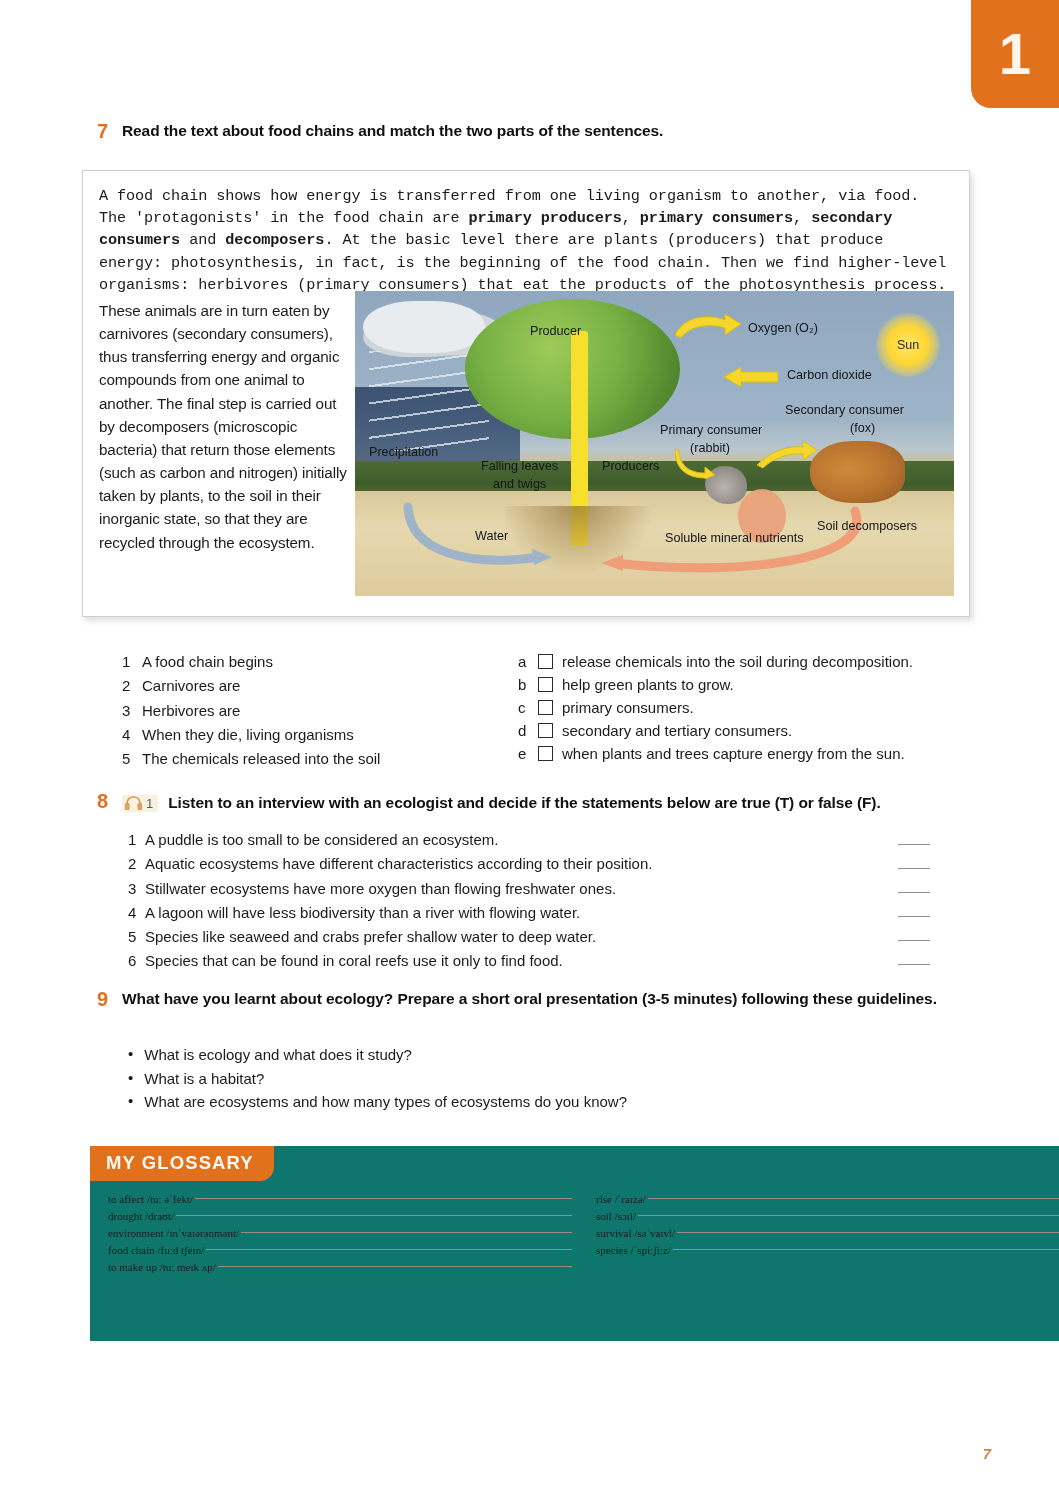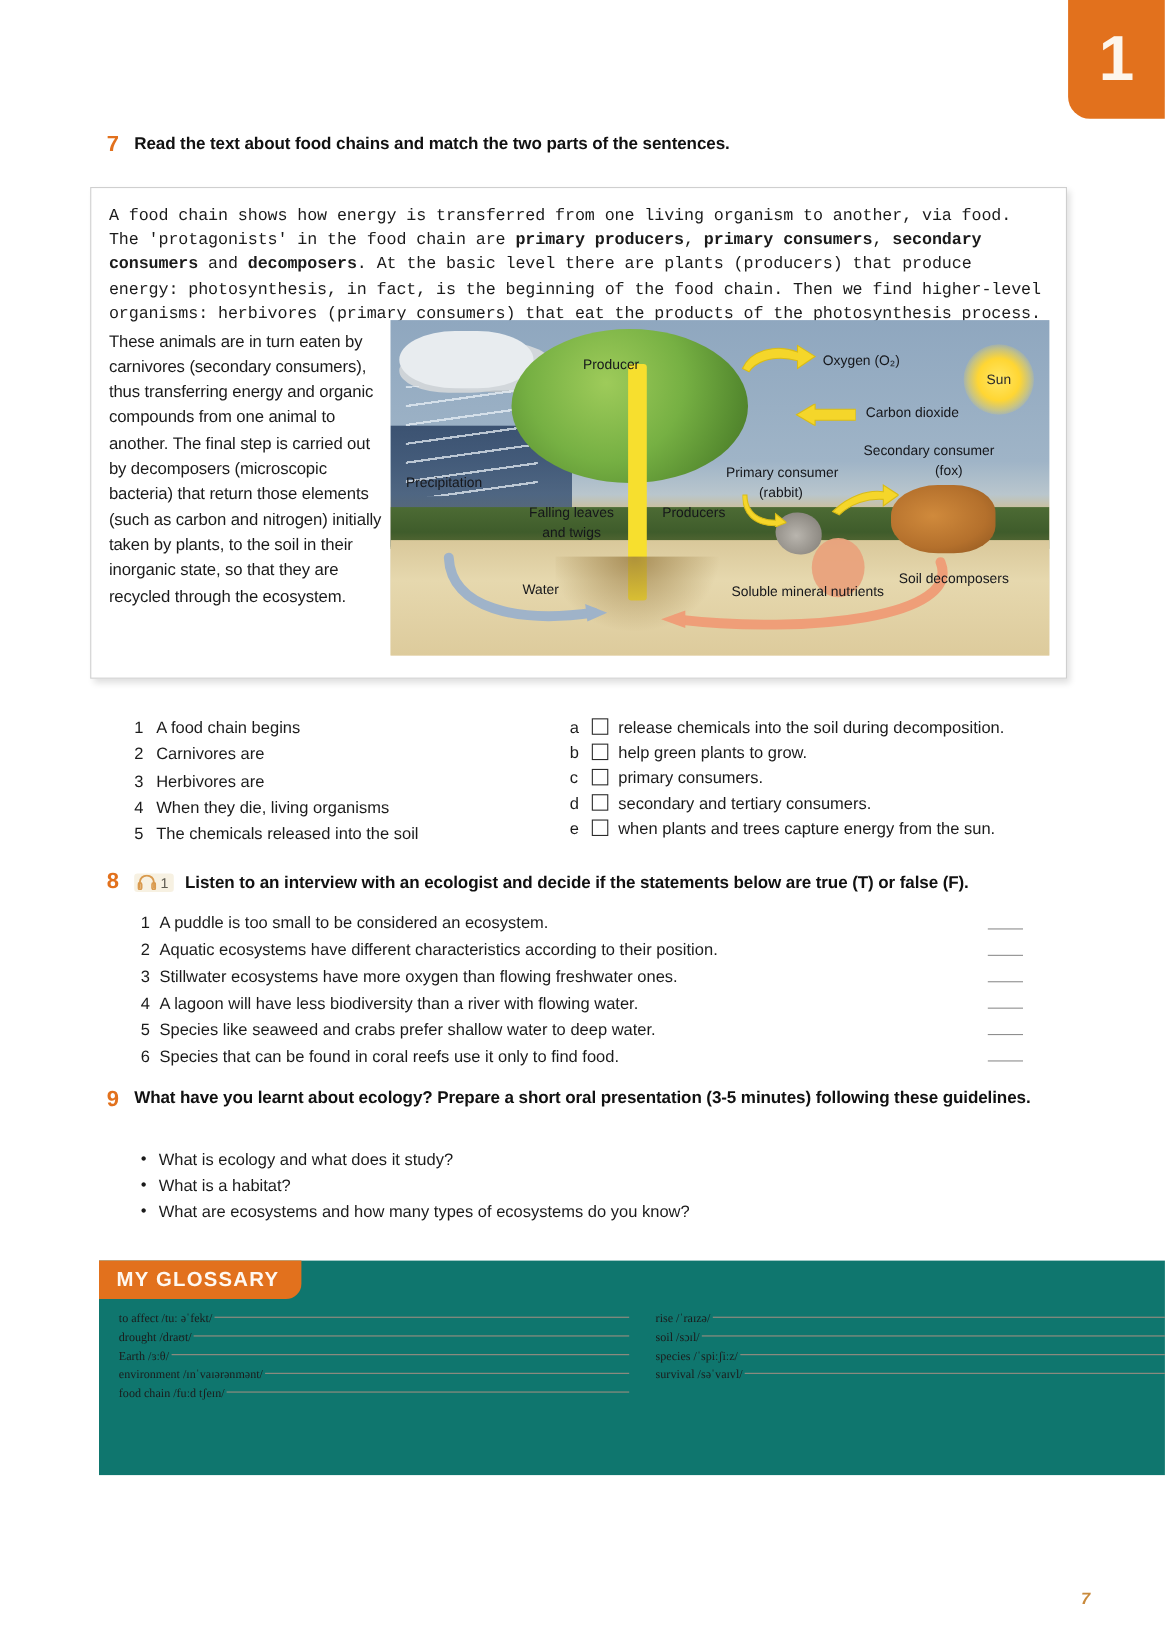--- a/index.html
+++ b/index.html
@@ -283,21 +283,21 @@
     </svg>
     <svg class="d-curve-water" viewBox="0 0 180 72">
       <path d="M8 6 C10 52 70 66 140 56" fill="none" stroke="#9fb3c9" stroke-width="9" stroke-linecap="round"></path>
       <path d="M132 48 L152 56 L134 64 Z" fill="#9fb3c9"></path>
     </svg>
     <svg class="d-curve-min" viewBox="0 0 350 80">
       <path d="M300 10 C320 60 180 76 60 62" fill="none" stroke="#ef9e78" stroke-width="9" stroke-linecap="round"></path>
       <path d="M68 54 L46 62 L68 70 Z" fill="#ef9e78"></path>
     </svg>
 
-    <div class="d-lbl" style="left:14px; top:141px;text-align:center;">Precipitation</div>
+    <div class="d-lbl" style="left:14px; top:154px;text-align:center;">Precipitation</div>
     <div class="d-lbl" style="left:175px; top:33px;">Producer</div>
     <div class="d-lbl" style="left:393px; top:30px;">Oxygen (O₂)</div>
     <div class="d-lbl" style="left:432px; top:77px;">Carbon dioxide</div>
     <div class="d-lbl" style="left:430px; top:112px;">Secondary consumer</div>
     <div class="d-lbl" style="left:495px; top:130px;">(fox)</div>
     <div class="d-lbl" style="left:305px; top:132px;">Primary consumer</div>
     <div class="d-lbl" style="left:335px; top:150px;">(rabbit)</div>
     <div class="d-lbl" style="left:126px; top:168px;text-align:right;">Falling leaves</div>
     <div class="d-lbl" style="left:138px; top:186px;">and twigs</div>
     <div class="d-lbl" style="left:247px; top:168px;">Producers</div>
@@ -429,48 +429,48 @@
       <div class="gl-col">
         <div class="gl-row">
             <span class="gl-term">to affect /tuː əˈfekt/</span>
             <span class="gl-line"></span>
           </div>
         <div class="gl-row">
             <span class="gl-term">drought /draʊt/</span>
             <span class="gl-line"></span>
           </div>
         <div class="gl-row">
-            <span class="gl-term">Earth /ɜːθ/</span>
-            <span class="gl-line"></span>
-          </div>
-        <div class="gl-row">
             <span class="gl-term">environment /ɪnˈvaɪərənmənt/</span>
             <span class="gl-line"></span>
           </div>
         <div class="gl-row">
             <span class="gl-term">food chain /fuːd tʃeɪn/</span>
             <span class="gl-line"></span>
           </div>
+        <div class="gl-row">
+            <span class="gl-term">to make up /tuː meɪk ʌp/</span>
+            <span class="gl-line"></span>
+          </div>
       </div>
       <div class="gl-col">
         <div class="gl-row">
             <span class="gl-term">rise /ˈraɪzə/</span>
             <span class="gl-line"></span>
           </div>
         <div class="gl-row">
             <span class="gl-term">soil /sɔɪl/</span>
             <span class="gl-line"></span>
           </div>
         <div class="gl-row">
+            <span class="gl-term">survival /səˈvaɪvl/</span>
+            <span class="gl-line"></span>
+          </div>
+        <div class="gl-row">
             <span class="gl-term">species /ˈspiːʃiːz/</span>
             <span class="gl-line"></span>
           </div>
-        <div class="gl-row">
-            <span class="gl-term">survival /səˈvaɪvl/</span>
-            <span class="gl-line"></span>
-          </div>
       </div>
     </div>
   </div>
 
   <div class="page-num">7</div>
 
 </div>
 
 </body></html>

